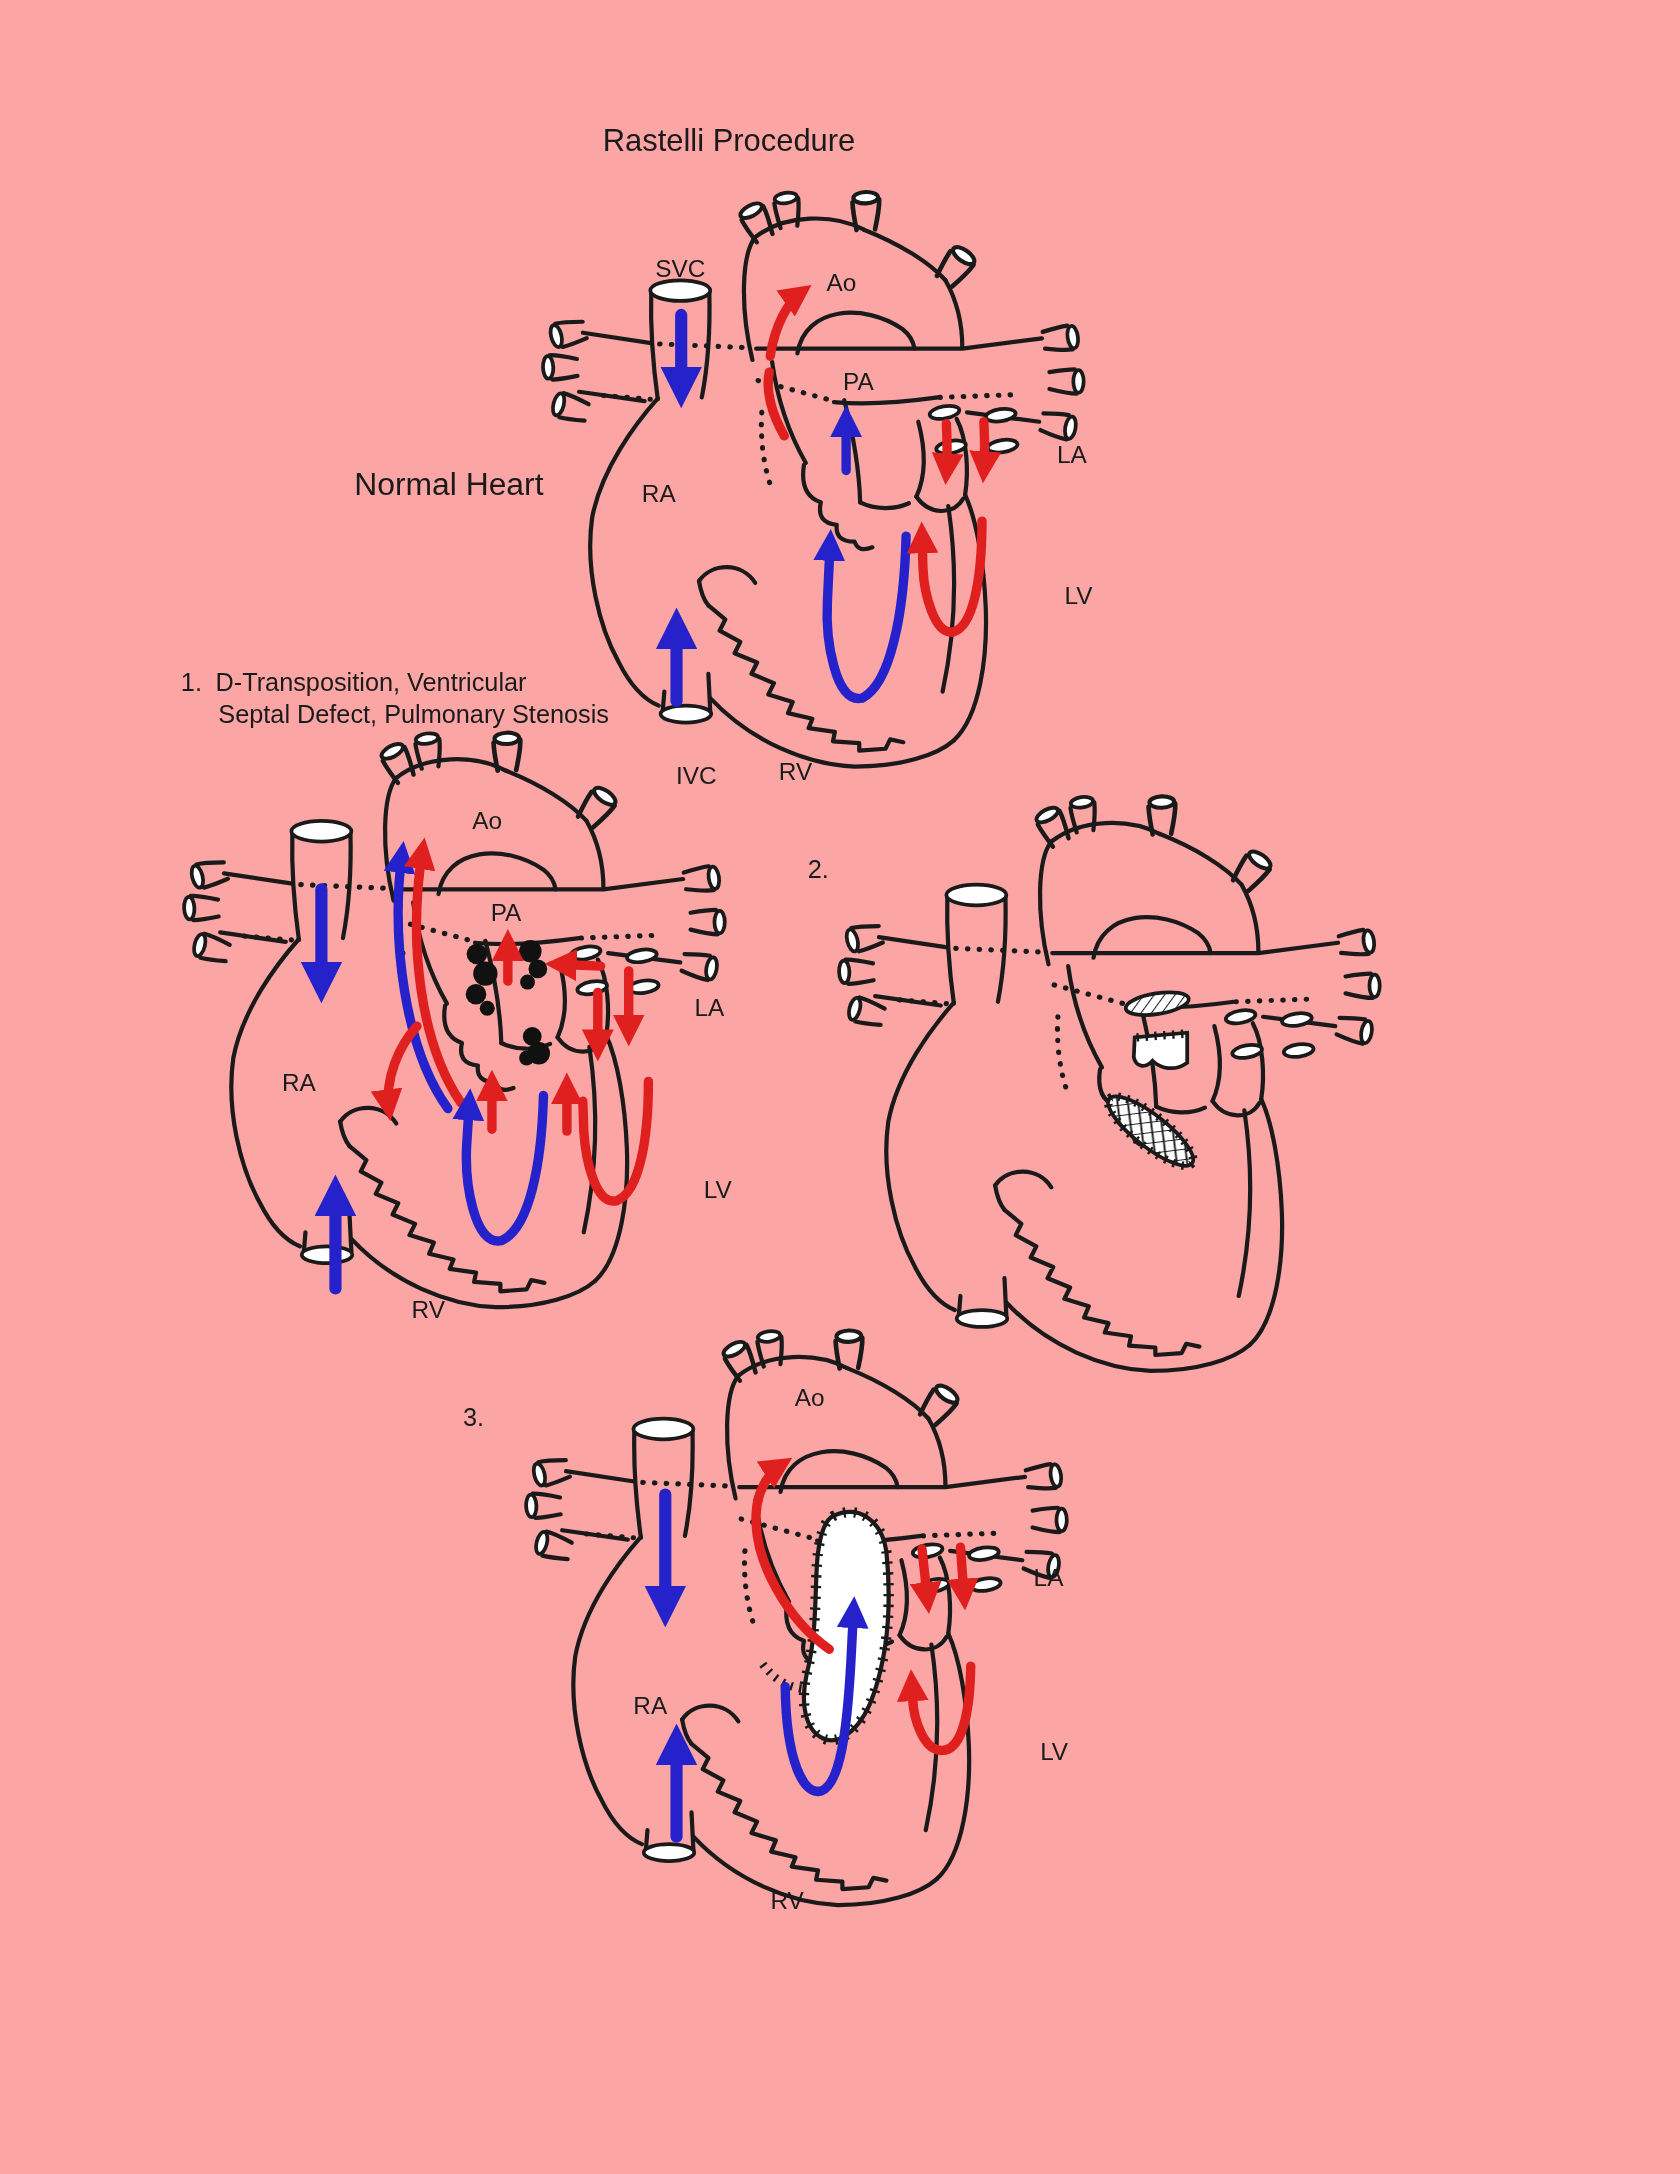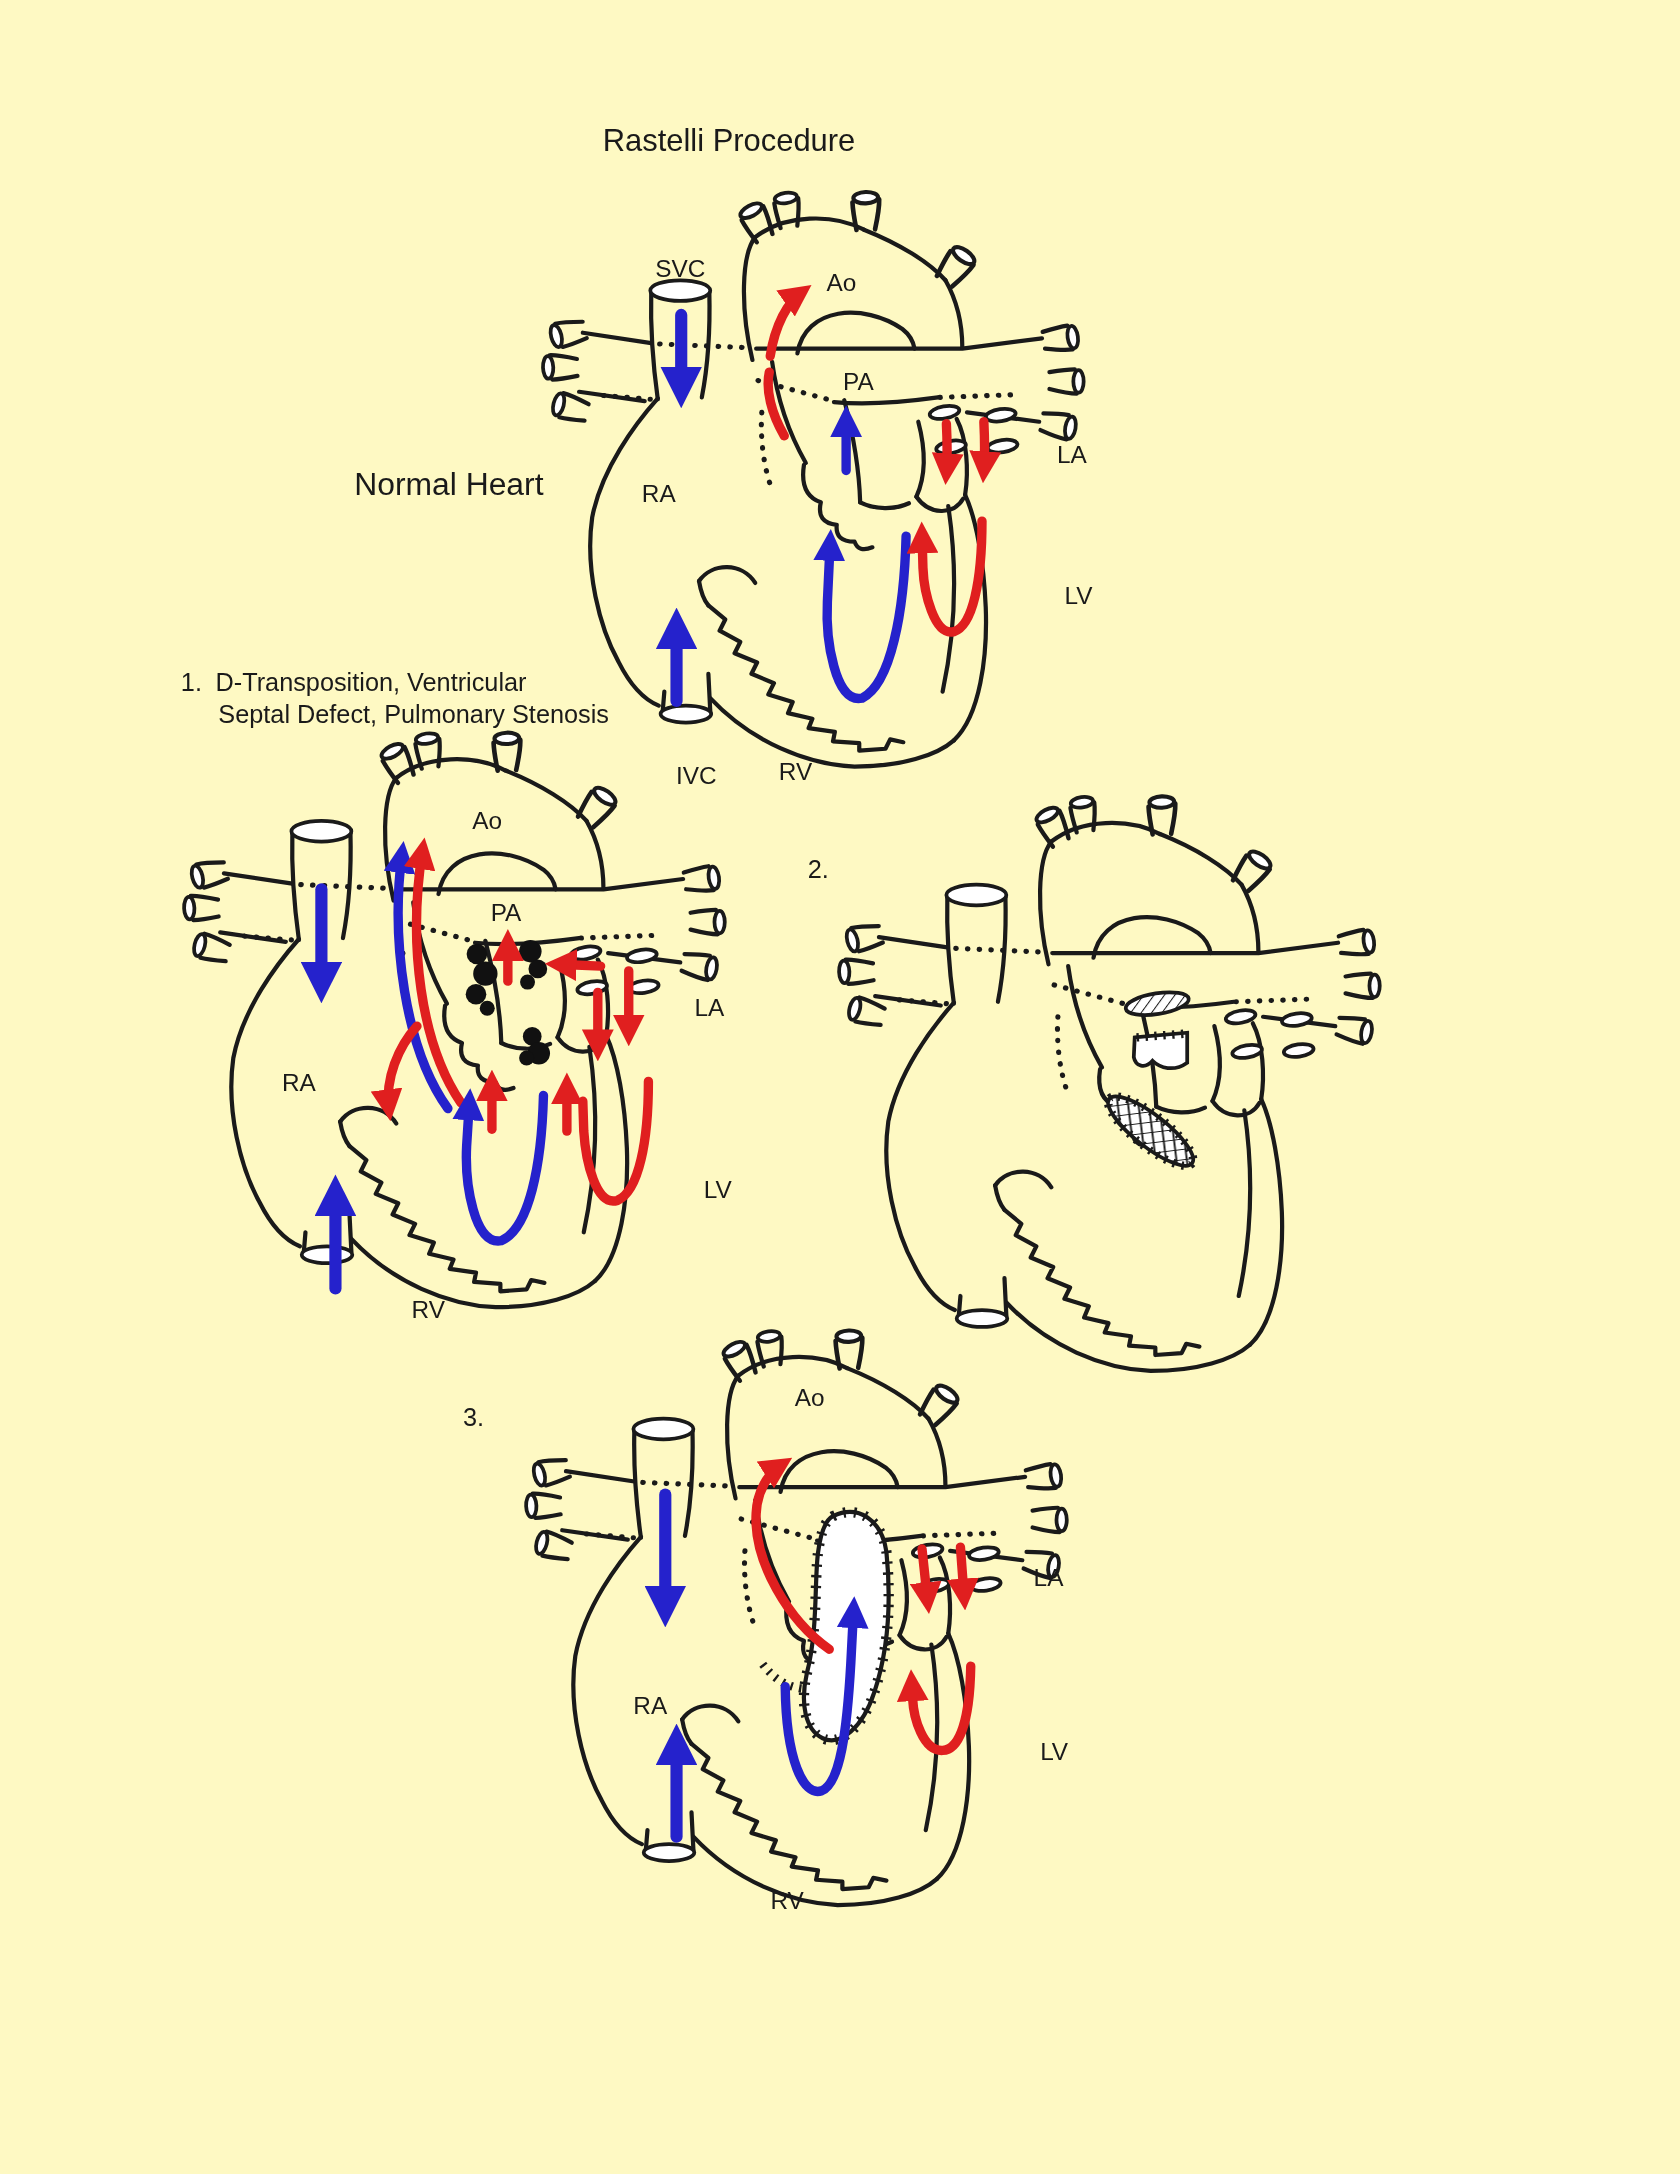--- a/index.html
+++ b/index.html
@@ -1,16 +1,16 @@
 <!DOCTYPE html>
 <html style="font-size:15px"><head>
 <meta charset="utf-8">
 <style>
   html,body{margin:0;padding:0;background:#fff;}
-  #page{position:relative;width:1681px;height:2175px;background:#fef9c3;overflow:hidden;}
+  #page{position:relative;width:1681px;height:2175px;background:#fca5a5;overflow:hidden;}
   svg{display:block;}
   .ln{fill:none;stroke:#1a1a1a;stroke-width:4.5;stroke-linecap:round;stroke-linejoin:round;}
   .lnf{fill:#ffffff;stroke:#1a1a1a;stroke-width:4;}
   .dots{fill:none;stroke:#1a1a1a;stroke-width:5.5;stroke-linecap:round;stroke-dasharray:0.5 12;}
   .fb{fill:none;stroke:#2522cc;stroke-width:10;stroke-linecap:round;}
   .fr{fill:none;stroke:#e01f1f;stroke-width:10;stroke-linecap:round;}
   .w{stroke-width:13;}
   .tick{fill:none;stroke:#1a1a1a;stroke-width:11;stroke-dasharray:2.5 9;}
   .tick2{fill:none;stroke:#1a1a1a;stroke-width:9;stroke-dasharray:2.5 7;}
   .blob{fill:#111111;stroke:none;}

